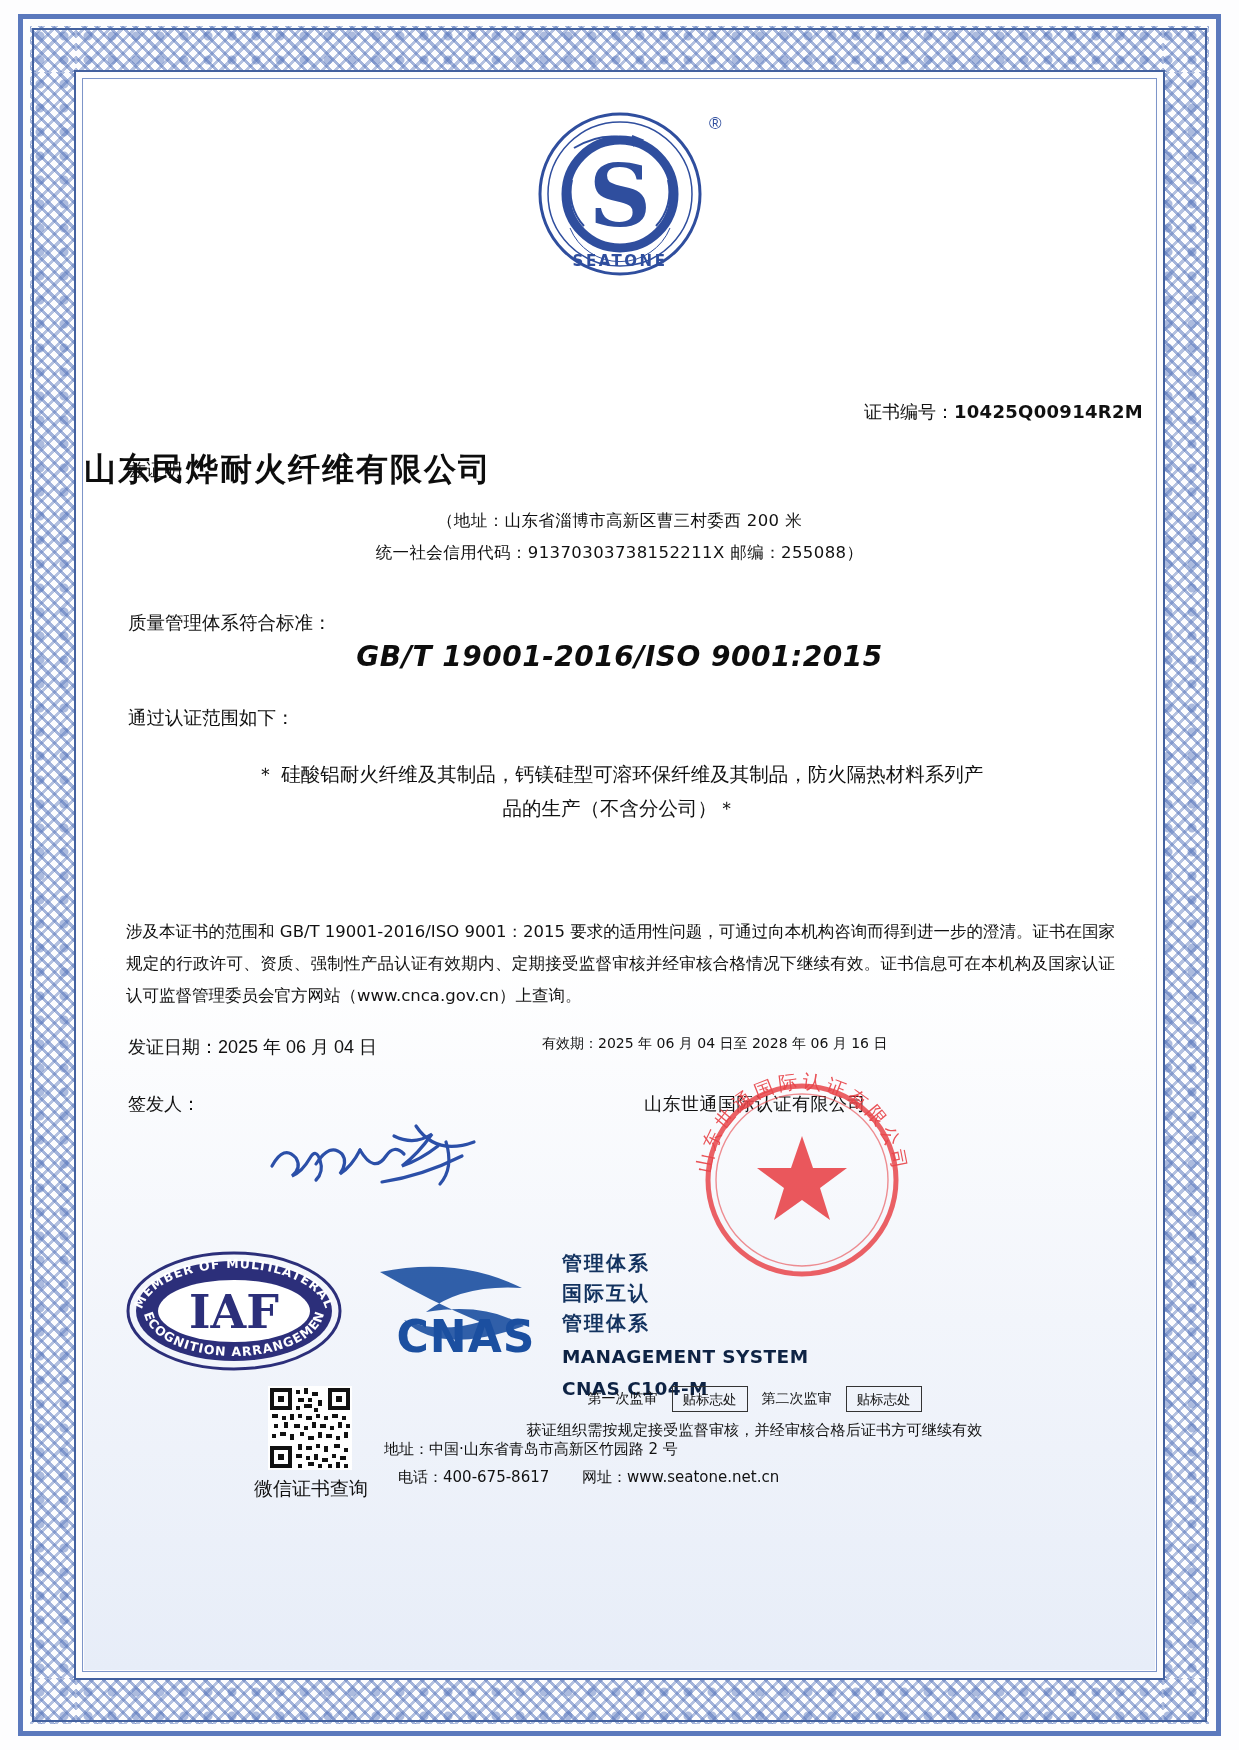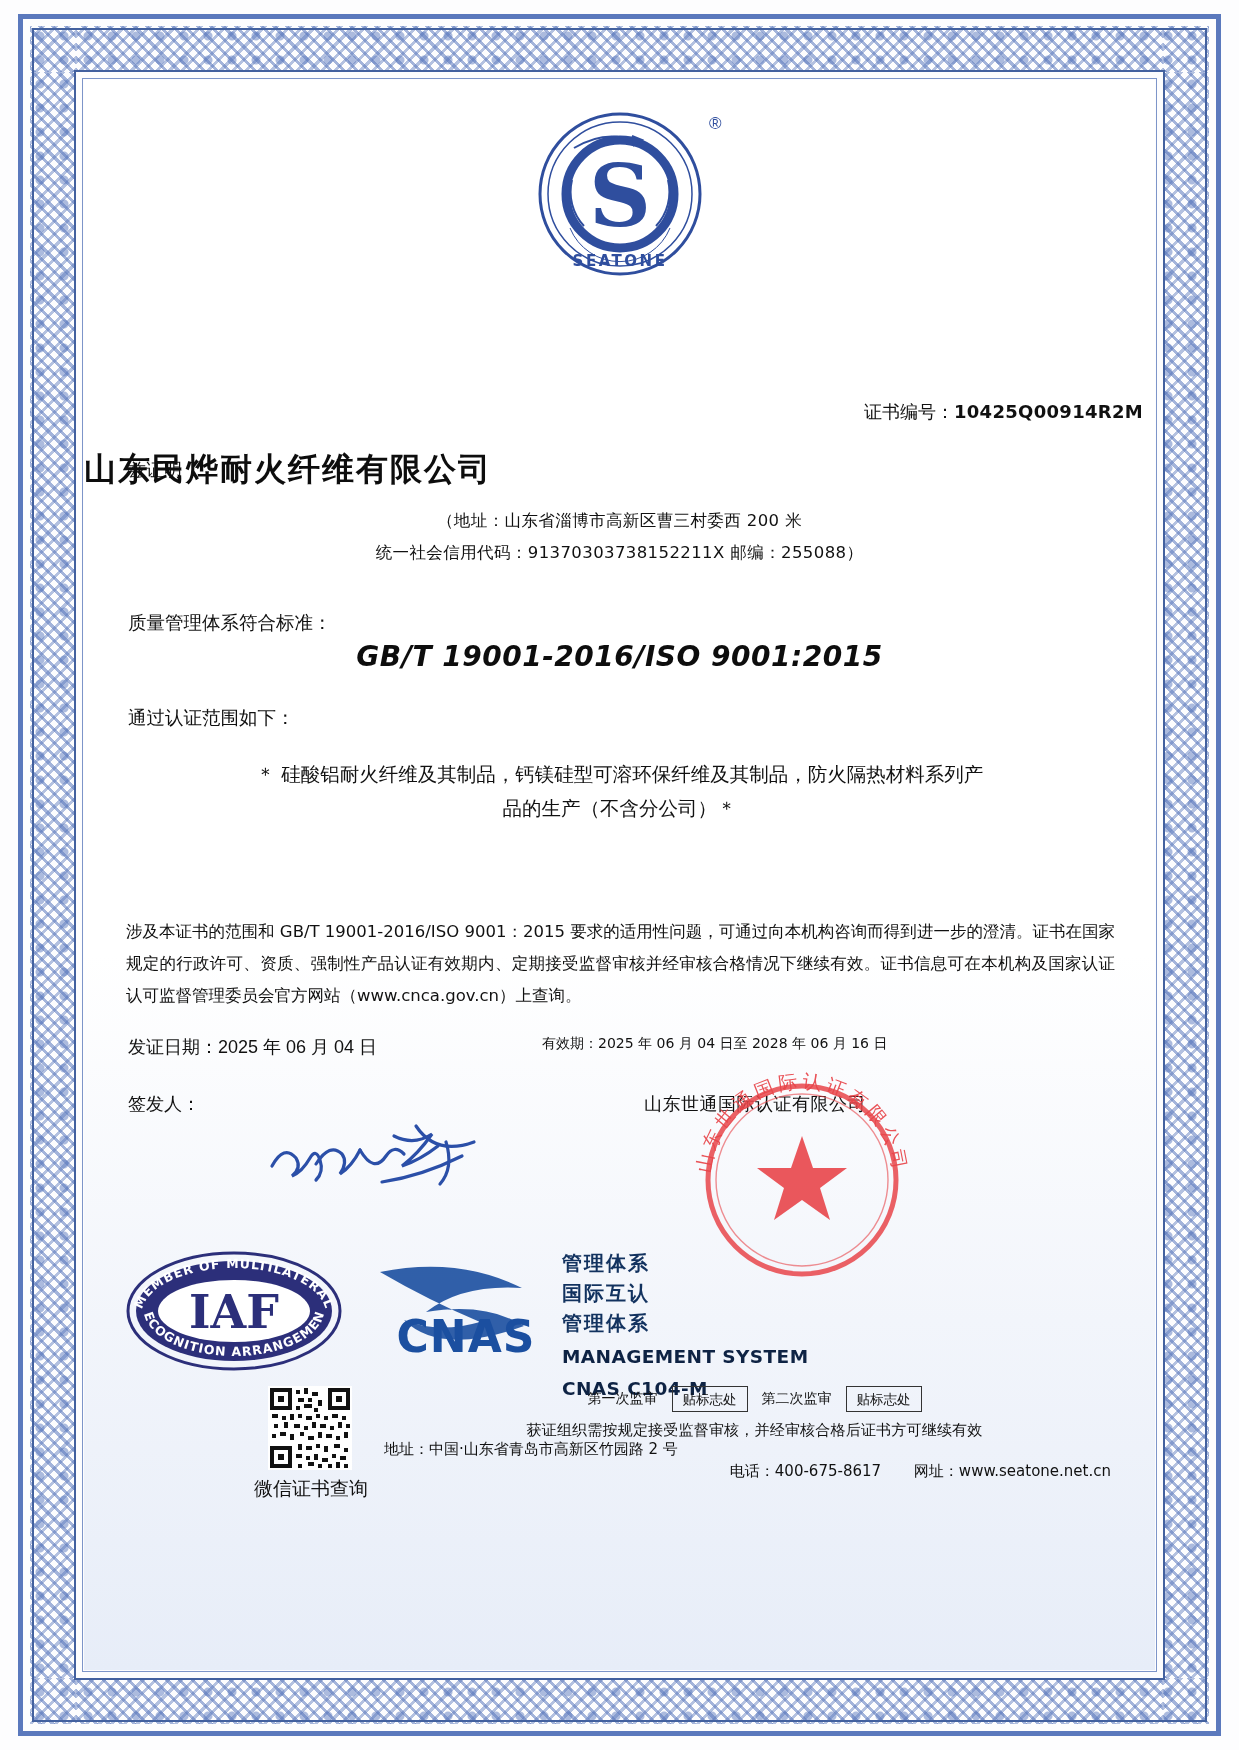--- a/index.html
+++ b/index.html
@@ -361,23 +361,23 @@
     font-size: 15px;
     margin-top: 9px;
     color: #111;
     letter-spacing: .2px;
   }
   .surv-addr {
     font-size: 15px;
     color: #111;
   }
   .surv-contact {
-    text-align: right;
+    text-align: left;
     font-size: 15px;
-    margin-top: 3px;
+    margin-top: 9px;
     color: #111;
   }
   .surv-contact span { margin: 0 14px; }
 </style>
 </head>
 <body>
 
 <div class="certificate">
 
   <div class="border-outer"></div>

